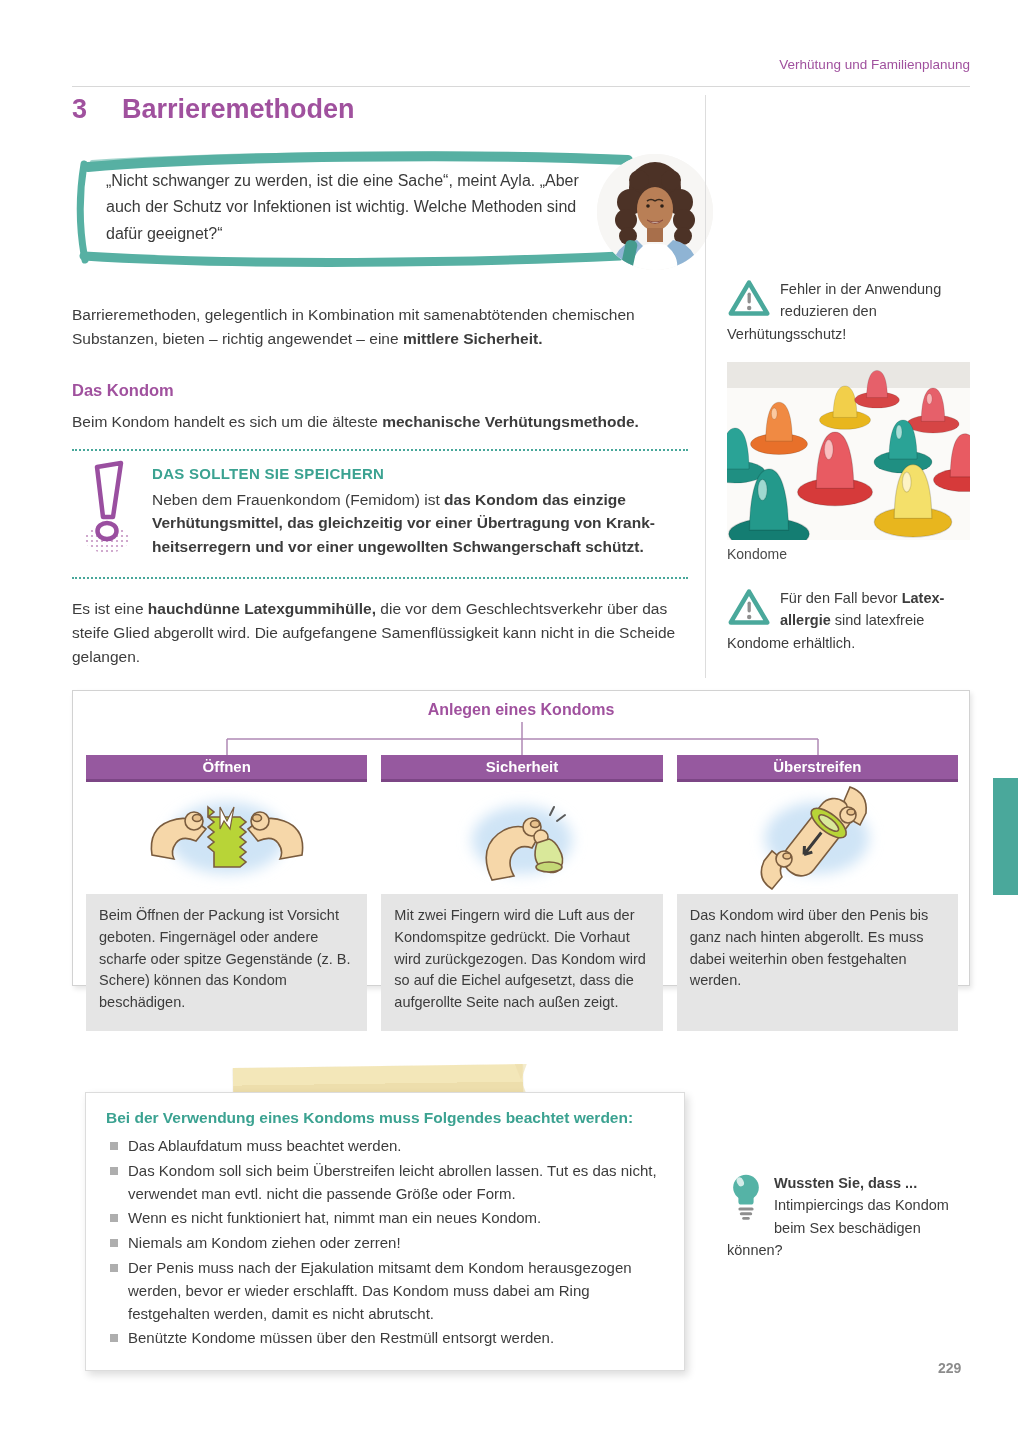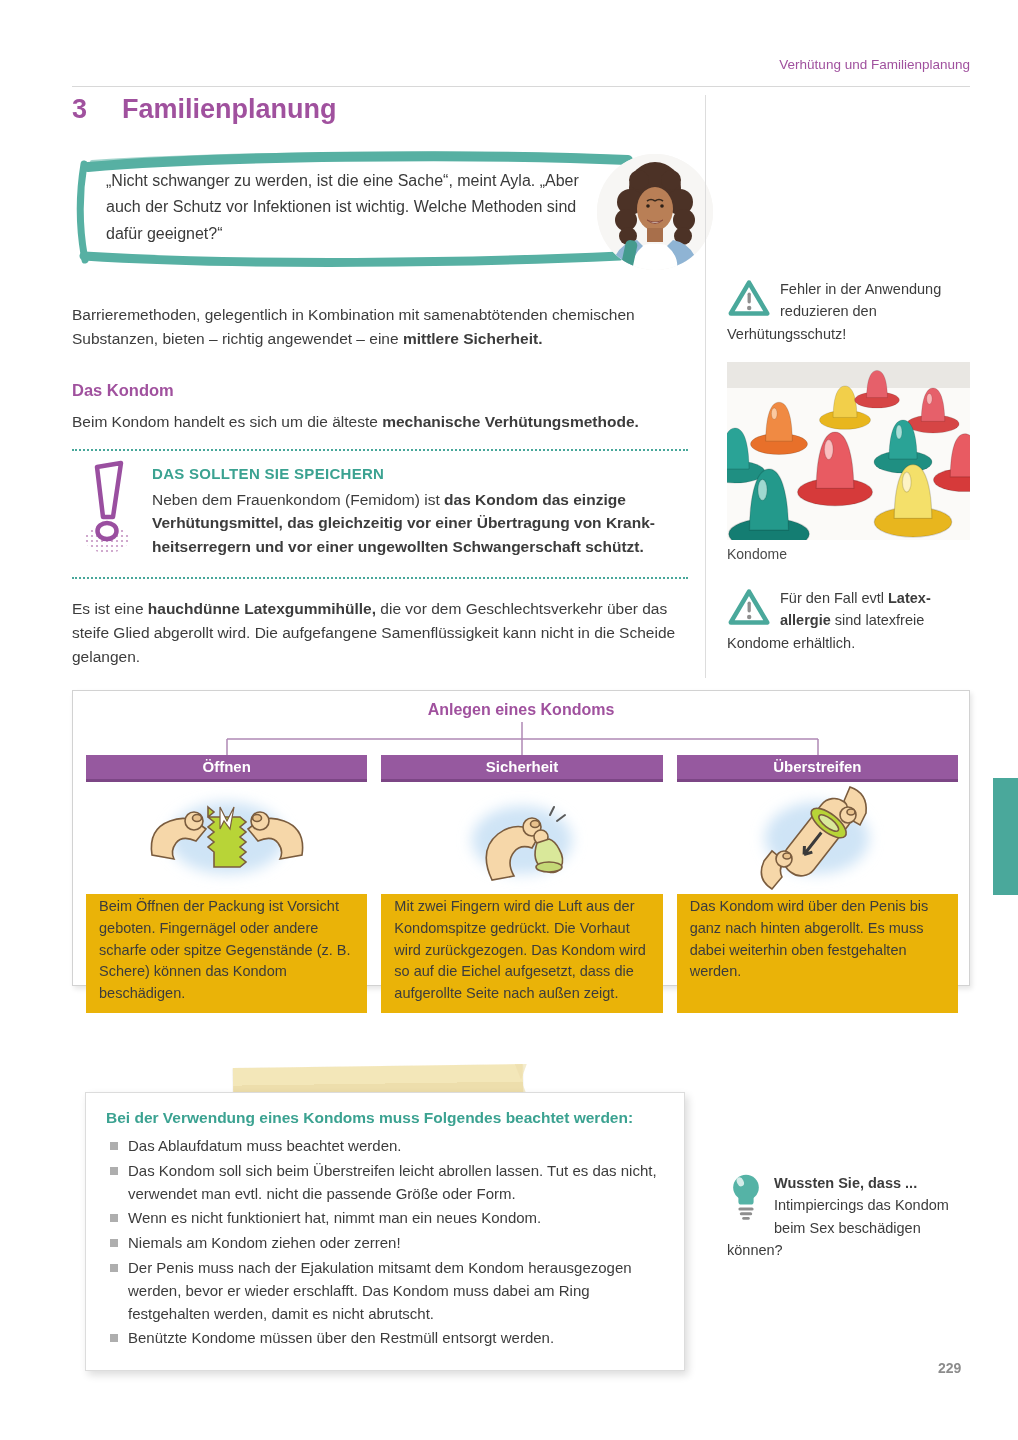--- a/index.html
+++ b/index.html
@@ -54,21 +54,21 @@
   .diagram{position:absolute;left:72px;top:690px;width:898px;height:296px;border:1px solid #d2d2d2;
            box-shadow:2px 3px 5px rgba(0,0,0,.10);background:#fff;box-sizing:border-box;}
   .diagram h3{margin:0;position:absolute;top:10px;left:0;width:100%;text-align:center;
               font-size:16px;color:#a0519e;font-weight:bold;}
   .connectors{position:absolute;left:0;top:30px;}
   .cols{position:absolute;left:13px;top:64px;width:872px;display:flex;gap:14px;}
   .col{flex:1;display:flex;flex-direction:column;}
   .bar{height:24px;line-height:24px;background:#96599f;border-bottom:3px solid #7c4685;
        color:#fff;font-weight:bold;font-size:15px;text-align:center;}
   .illus{height:112px;display:flex;align-items:center;justify-content:center;background:#fff;}
-  .steptext{margin:0;background:#eab308;padding:2px 13px;font-size:14.5px;line-height:1.5;min-height:115px;box-sizing:content-box;}
+  .steptext{margin:0;background:#e5e5e5;padding:11px 13px;font-size:14.5px;line-height:1.5;min-height:115px;box-sizing:content-box;}
 
   
   .tape{position:absolute;left:233px;top:1066px;width:290px;height:32px;transform:rotate(-.8deg);
         background:linear-gradient(180deg,#f3e5b4 0 55%, #ecdca6 55% 100%);opacity:.92;
         box-shadow:0 1px 2px rgba(0,0,0,.12);}
   .tape:after{content:"";position:absolute;right:-4px;top:0;border-style:solid;border-width:16px 6px;
         border-color:#ecdca6 transparent;opacity:.6;}
   .notebox{position:absolute;left:85px;top:1092px;width:600px;background:#fff;border:1px solid #dcdcdc;
            box-shadow:3px 4px 8px rgba(0,0,0,.14);box-sizing:border-box;padding:16px 20px 18px 20px;}
   .notebox h3{margin:0 0 8px 0;font-size:15.5px;color:#3ba291;font-weight:bold;}
@@ -81,21 +81,21 @@
   .pagenum{position:absolute;left:938px;top:1360px;font-size:14px;color:#8c8c8c;font-weight:bold;}
 </style>
 </head>
 <body>
 
 <div id="page">
 
   <div class="breadcrumb">Verhütung und Familienplanung</div>
   <div class="top-rule"></div>
 
-  <h1 class="title"><span class="num">3</span><span>Familienplanung</span></h1>
+  <h1 class="title"><span class="num">3</span><span>Barrieremethoden</span></h1>
 
   <div class="quote-wrap">
     <svg class="quote-frame" width="580" height="130" viewBox="0 0 580 130">
       <path d="M16,21 C140,10 400,7 556,14" fill="none" stroke="#57b0a3" stroke-width="10" stroke-linecap="round"></path>
       <path d="M12,18 C7,48 7,82 13,114" fill="none" stroke="#57b0a3" stroke-width="7" stroke-linecap="round"></path>
       <path d="M12,110 C170,120 400,117 548,110" fill="none" stroke="#57b0a3" stroke-width="9" stroke-linecap="round"></path>
       <path d="M20,16 C160,7 380,5 540,11" fill="none" stroke="#57b0a3" stroke-width="4" stroke-linecap="round" opacity=".55"></path>
     </svg>
     <p class="quote-text">„Nicht schwanger zu werden, ist die eine Sache“, meint Ayla. „Aber auch der Schutz vor Infektionen ist wichtig. Welche Methoden sind dafür geeignet?“</p>
     <div class="avatar">
@@ -223,21 +223,21 @@
     </svg>
   </figure>
   <div class="pos-caption">Kondome</div>
 
   <aside class="margin-note pos-warn2">
     <svg class="ic" width="44" height="40" viewBox="0 0 48 44">
       <path d="M24,5 L44,39 L4,39 Z" fill="#fff" stroke="#4aa89b" stroke-width="5" stroke-linejoin="round"></path>
       <rect x="22.4" y="16" width="3.6" height="12" rx="1.8" fill="#8e8e8e"></rect>
       <circle cx="24.2" cy="33" r="2.4" fill="#8e8e8e"></circle>
     </svg>
-    <p><span>Für den Fall evtl </span><span class="b">Latex­allergie</span><span> sind latexfreie Kondome erhältlich.</span></p>
+    <p><span>Für den Fall bevor </span><span class="b">Latex­allergie</span><span> sind latexfreie Kondome erhältlich.</span></p>
   </aside>
 
   <section class="diagram">
     <h3>Anlegen eines Kondoms</h3>
     <svg class="connectors" width="898" height="36" viewBox="0 0 898 36">
       <g stroke="#b089b5" stroke-width="1.5" fill="none">
         <path d="M449,1 V18 M154,18 H745 M154,18 V35 M449,18 V35 M745,18 V35"></path>
       </g>
     </svg>
     <div class="cols">

